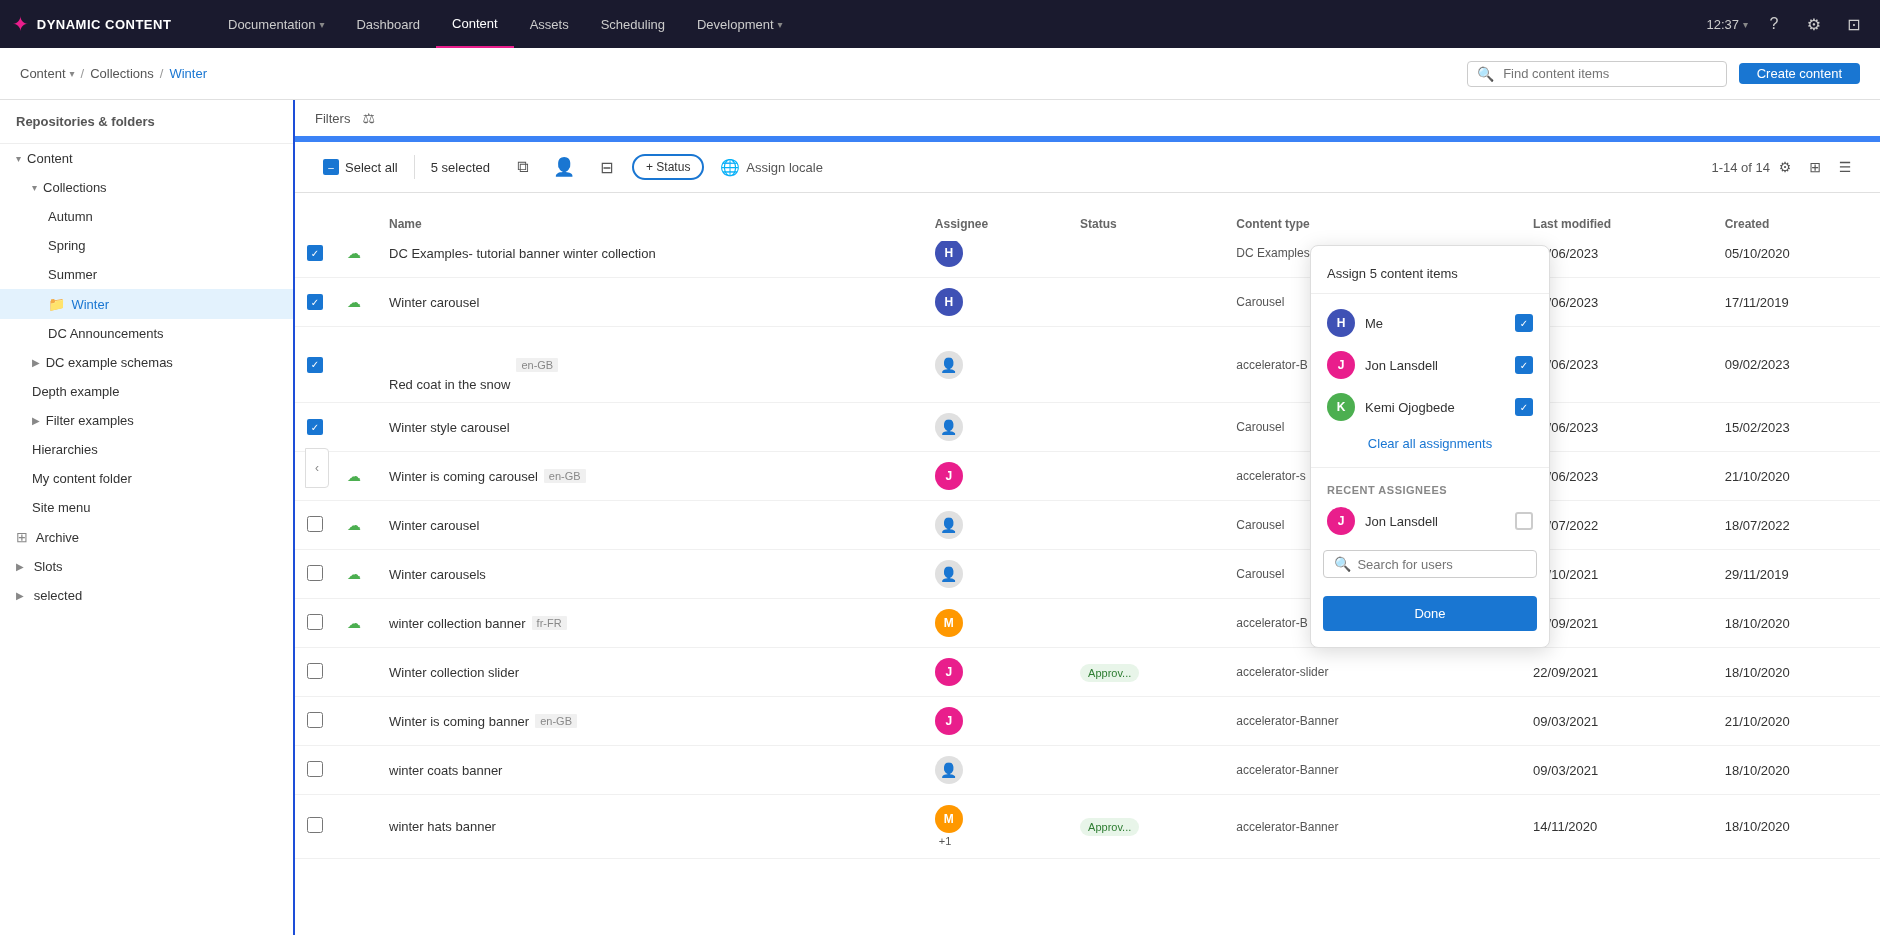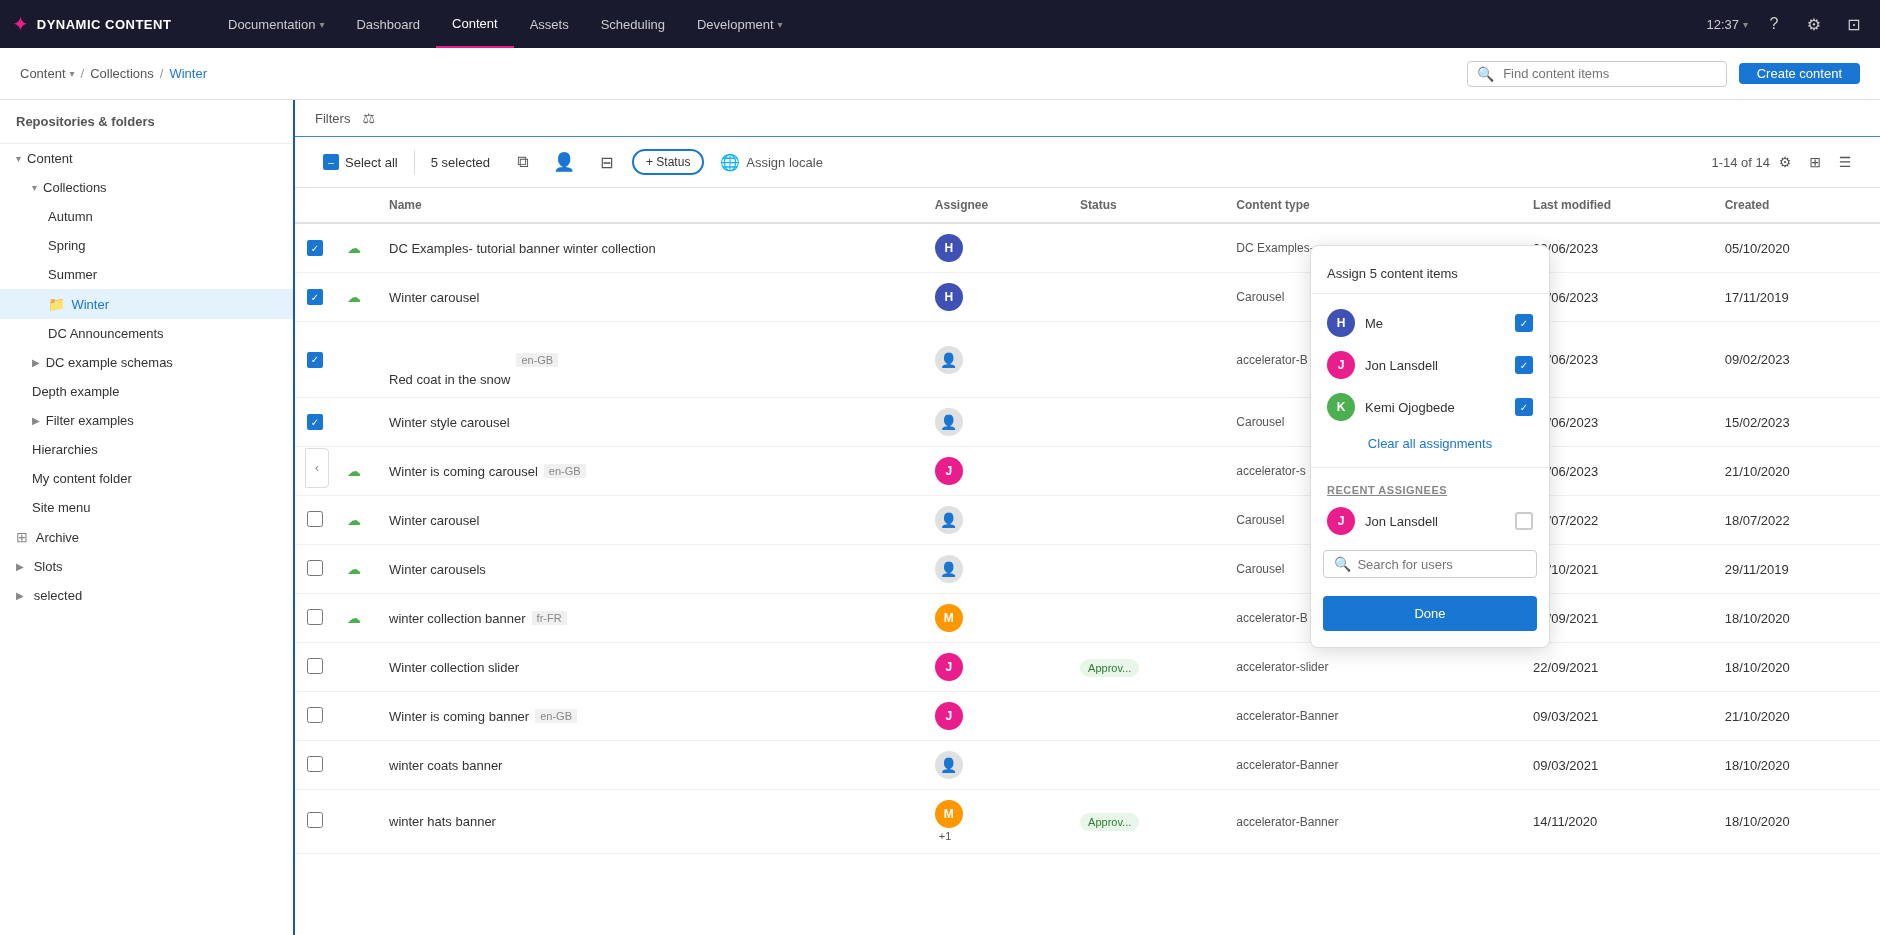--- a/index.html
+++ b/index.html
@@ -39,42 +39,42 @@
     .sidebar-header { padding: 14px 16px; font-size: 13px; font-weight: 600; color: #555; border-bottom: 1px solid #eee; }
     .sidebar-item { display: flex; align-items: center; padding: 7px 16px; cursor: pointer; font-size: 13px; color: #333; gap: 6px; }
     .sidebar-item.active { background: #e3f2fd; color: #1976d2; }
     .sidebar-indent-1 { padding-left: 32px; }
     .sidebar-indent-2 { padding-left: 48px; }
 
     
     .content-area { flex: 1; display: flex; flex-direction: column; overflow: hidden; position: relative; }
 
     
-    .toolbar { display: flex; align-items: center; padding: 10px 20px; background: #fff; border-bottom: 1px solid #3b82f6; gap: 12px; }
+    .toolbar { display: flex; align-items: center; padding: 10px 20px; background: #fff; border-bottom: 6px solid #3b82f6; gap: 12px; }
     .toolbar-text { font-size: 13px; color: #555; }
     .filter-icon { color: #666; font-size: 14px; }
 
     
     .actions-bar { display: flex; align-items: center; padding: 8px 20px; background: #fff; border-bottom: 1px solid #e0e0e0; gap: 8px; }
     .select-all-btn { display: flex; align-items: center; gap: 6px; font-size: 13px; color: #333; cursor: pointer; padding: 4px 8px; border-radius: 4px; }
     .check-icon-blue { width: 16px; height: 16px; background: #1976d2; border-radius: 2px; display: flex; align-items: center; justify-content: center; color: #fff; font-size: 10px; }
     .divider-v { width: 1px; height: 24px; background: #ddd; }
     .selected-count { font-size: 13px; color: #333; padding: 0 8px; }
     .action-icon-btn { width: 34px; height: 34px; display: flex; align-items: center; justify-content: center; border-radius: 4px; cursor: pointer; color: #555; font-size: 16px; }
     .status-btn { display: flex; align-items: center; gap: 4px; border: 2px solid #1976d2; border-radius: 20px; padding: 4px 12px; font-size: 12px; color: #333; cursor: pointer; font-weight: 500; }
     .locale-btn { display: flex; align-items: center; gap: 6px; font-size: 13px; color: #555; cursor: pointer; padding: 4px 8px; border-radius: 4px; }
     .globe-icon { font-size: 16px; color: #888; }
     .actions-right { margin-left: auto; display: flex; align-items: center; }
     .page-info { font-size: 13px; color: #555; }
     .view-toggle-btn { width: 30px; height: 30px; display: flex; align-items: center; justify-content: center; border-radius: 4px; cursor: pointer; color: #555; font-size: 14px; }
 
     
     .table-container { flex: 1; overflow-y: auto; background: #fff; }
     table { width: 100%; border-collapse: collapse; }
-    thead th { position: sticky; top: 0; background: #fff; border-bottom: 2px solid #e0e0e0; padding: 10px 12px; text-align: left; font-size: 12px; font-weight: 600; color: #666; white-space: nowrap; z-index: 10; }
+    thead th { position: sticky; top: 14px; background: #fff; border-bottom: 2px solid #e0e0e0; padding: 10px 12px; text-align: left; font-size: 12px; font-weight: 600; color: #666; white-space: nowrap; z-index: 10; }
     tbody tr { border-bottom: 1px solid #f0f0f0; }
     tbody td { padding: 10px 12px; font-size: 13px; color: #333; vertical-align: middle; }
     .check-cell { width: 40px; text-align: center; }
     .row-check { width: 16px; height: 16px; accent-color: #1976d2; cursor: pointer; }
     .check-blue { width: 16px; height: 16px; background: #1976d2; border-radius: 2px; display: inline-flex; align-items: center; justify-content: center; color: #fff; font-size: 10px; }
     .cloud-icon { color: #4caf50; font-size: 14px; margin-right: 4px; }
     .name-cell { display: flex; align-items: center; gap: 6px; }
     .locale-tag { font-size: 11px; color: #888; background: #f0f0f0; padding: 1px 5px; border-radius: 1px; }
     .avatar { width: 28px; height: 28px; border-radius: 50%; display: flex; align-items: center; justify-content: center; font-size: 12px; font-weight: 600; color: #fff; flex-shrink: 0; }
     .avatar-h { background: #3f51b5; }
@@ -91,21 +91,21 @@
 
     
     .dropdown-panel { position: absolute; top: 145px; left: 1015px; width: 240px; background: #fff; border: 1px solid #ddd; border-radius: 8px; box-shadow: 0 4px 20px rgba(0,0,0,0.15); z-index: 100; padding: 12px 0; }
     .dropdown-title { padding: 8px 16px 12px; font-size: 13px; font-weight: 500; color: #333; border-bottom: 1px solid #eee; margin-bottom: 8px; }
     .dropdown-user { display: flex; align-items: center; gap: 10px; padding: 7px 16px; cursor: pointer; }
     .dropdown-user-name { font-size: 13px; color: #333; flex: 1; }
     .dropdown-check { width: 18px; height: 18px; background: #1976d2; border-radius: 3px; display: flex; align-items: center; justify-content: center; color: #fff; font-size: 10px; flex-shrink: 0; }
     .dropdown-check-empty { width: 18px; height: 18px; border: 2px solid #ccc; border-radius: 3px; flex-shrink: 0; }
     .clear-link { text-align: center; padding: 8px 16px; }
     .clear-link a { color: #1976d2; font-size: 13px; cursor: pointer; text-decoration: none; }
-    .recent-label { padding: 8px 16px 4px; font-size: 11px; color: #888; font-weight: 600; text-transform: uppercase; letter-spacing: 0.5px; text-decoration: underline; }
+    .recent-label { padding: 8px 16px 4px; font-size: 11px; color: #888; font-weight: 600; text-transform: uppercase; letter-spacing: 0.5px; }
     .search-users-box { margin: 8px 12px; display: flex; align-items: center; border: 1px solid #ccc; border-radius: 4px; padding: 5px 10px; gap: 6px; }
     .search-users-box input { border: none; outline: none; font-size: 13px; color: #0f172a; width: 100%; }
     .done-btn { margin: 10px 12px 4px; background: #1976d2; color: #fff; border: none; border-radius: 4px; padding: 10px; font-size: 13px; cursor: pointer; width: calc(100% - 24px); font-weight: 500; }
     .separator { height: 1px; background: #eee; margin: 8px 0; }
   </style>
 </head>
 <body>
 
 <div class="top-nav">
   <div class="logo-area">

